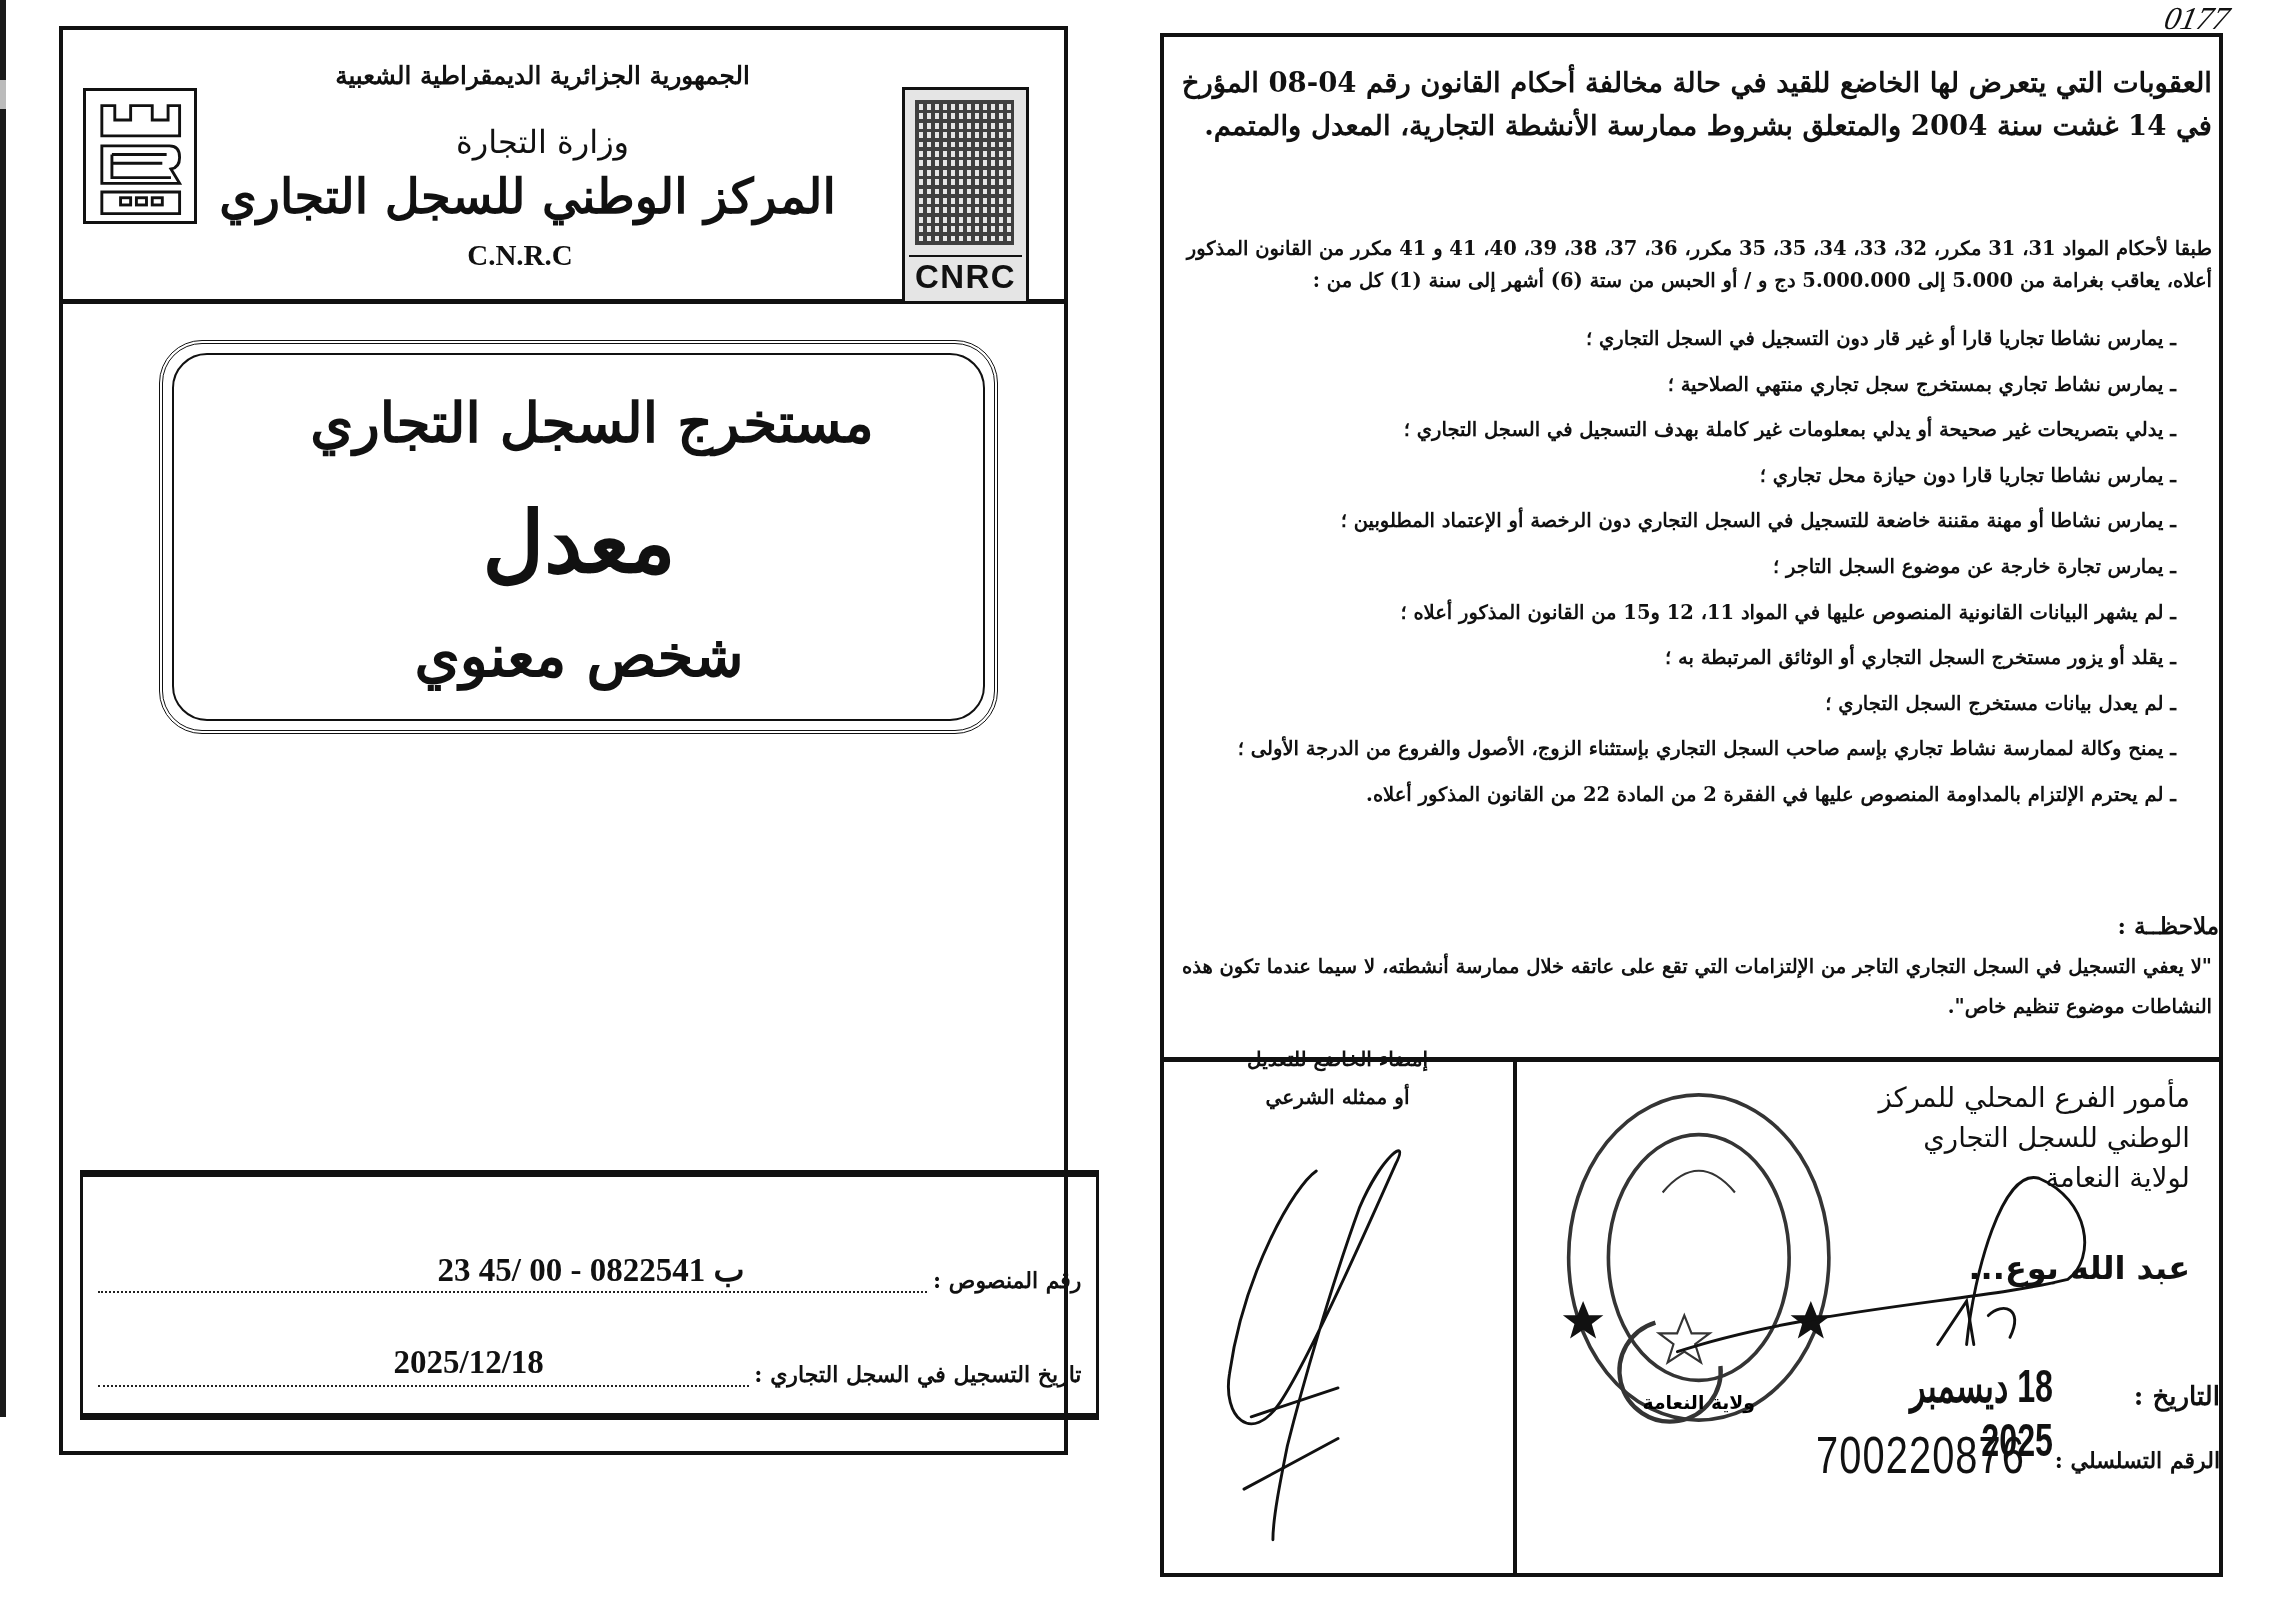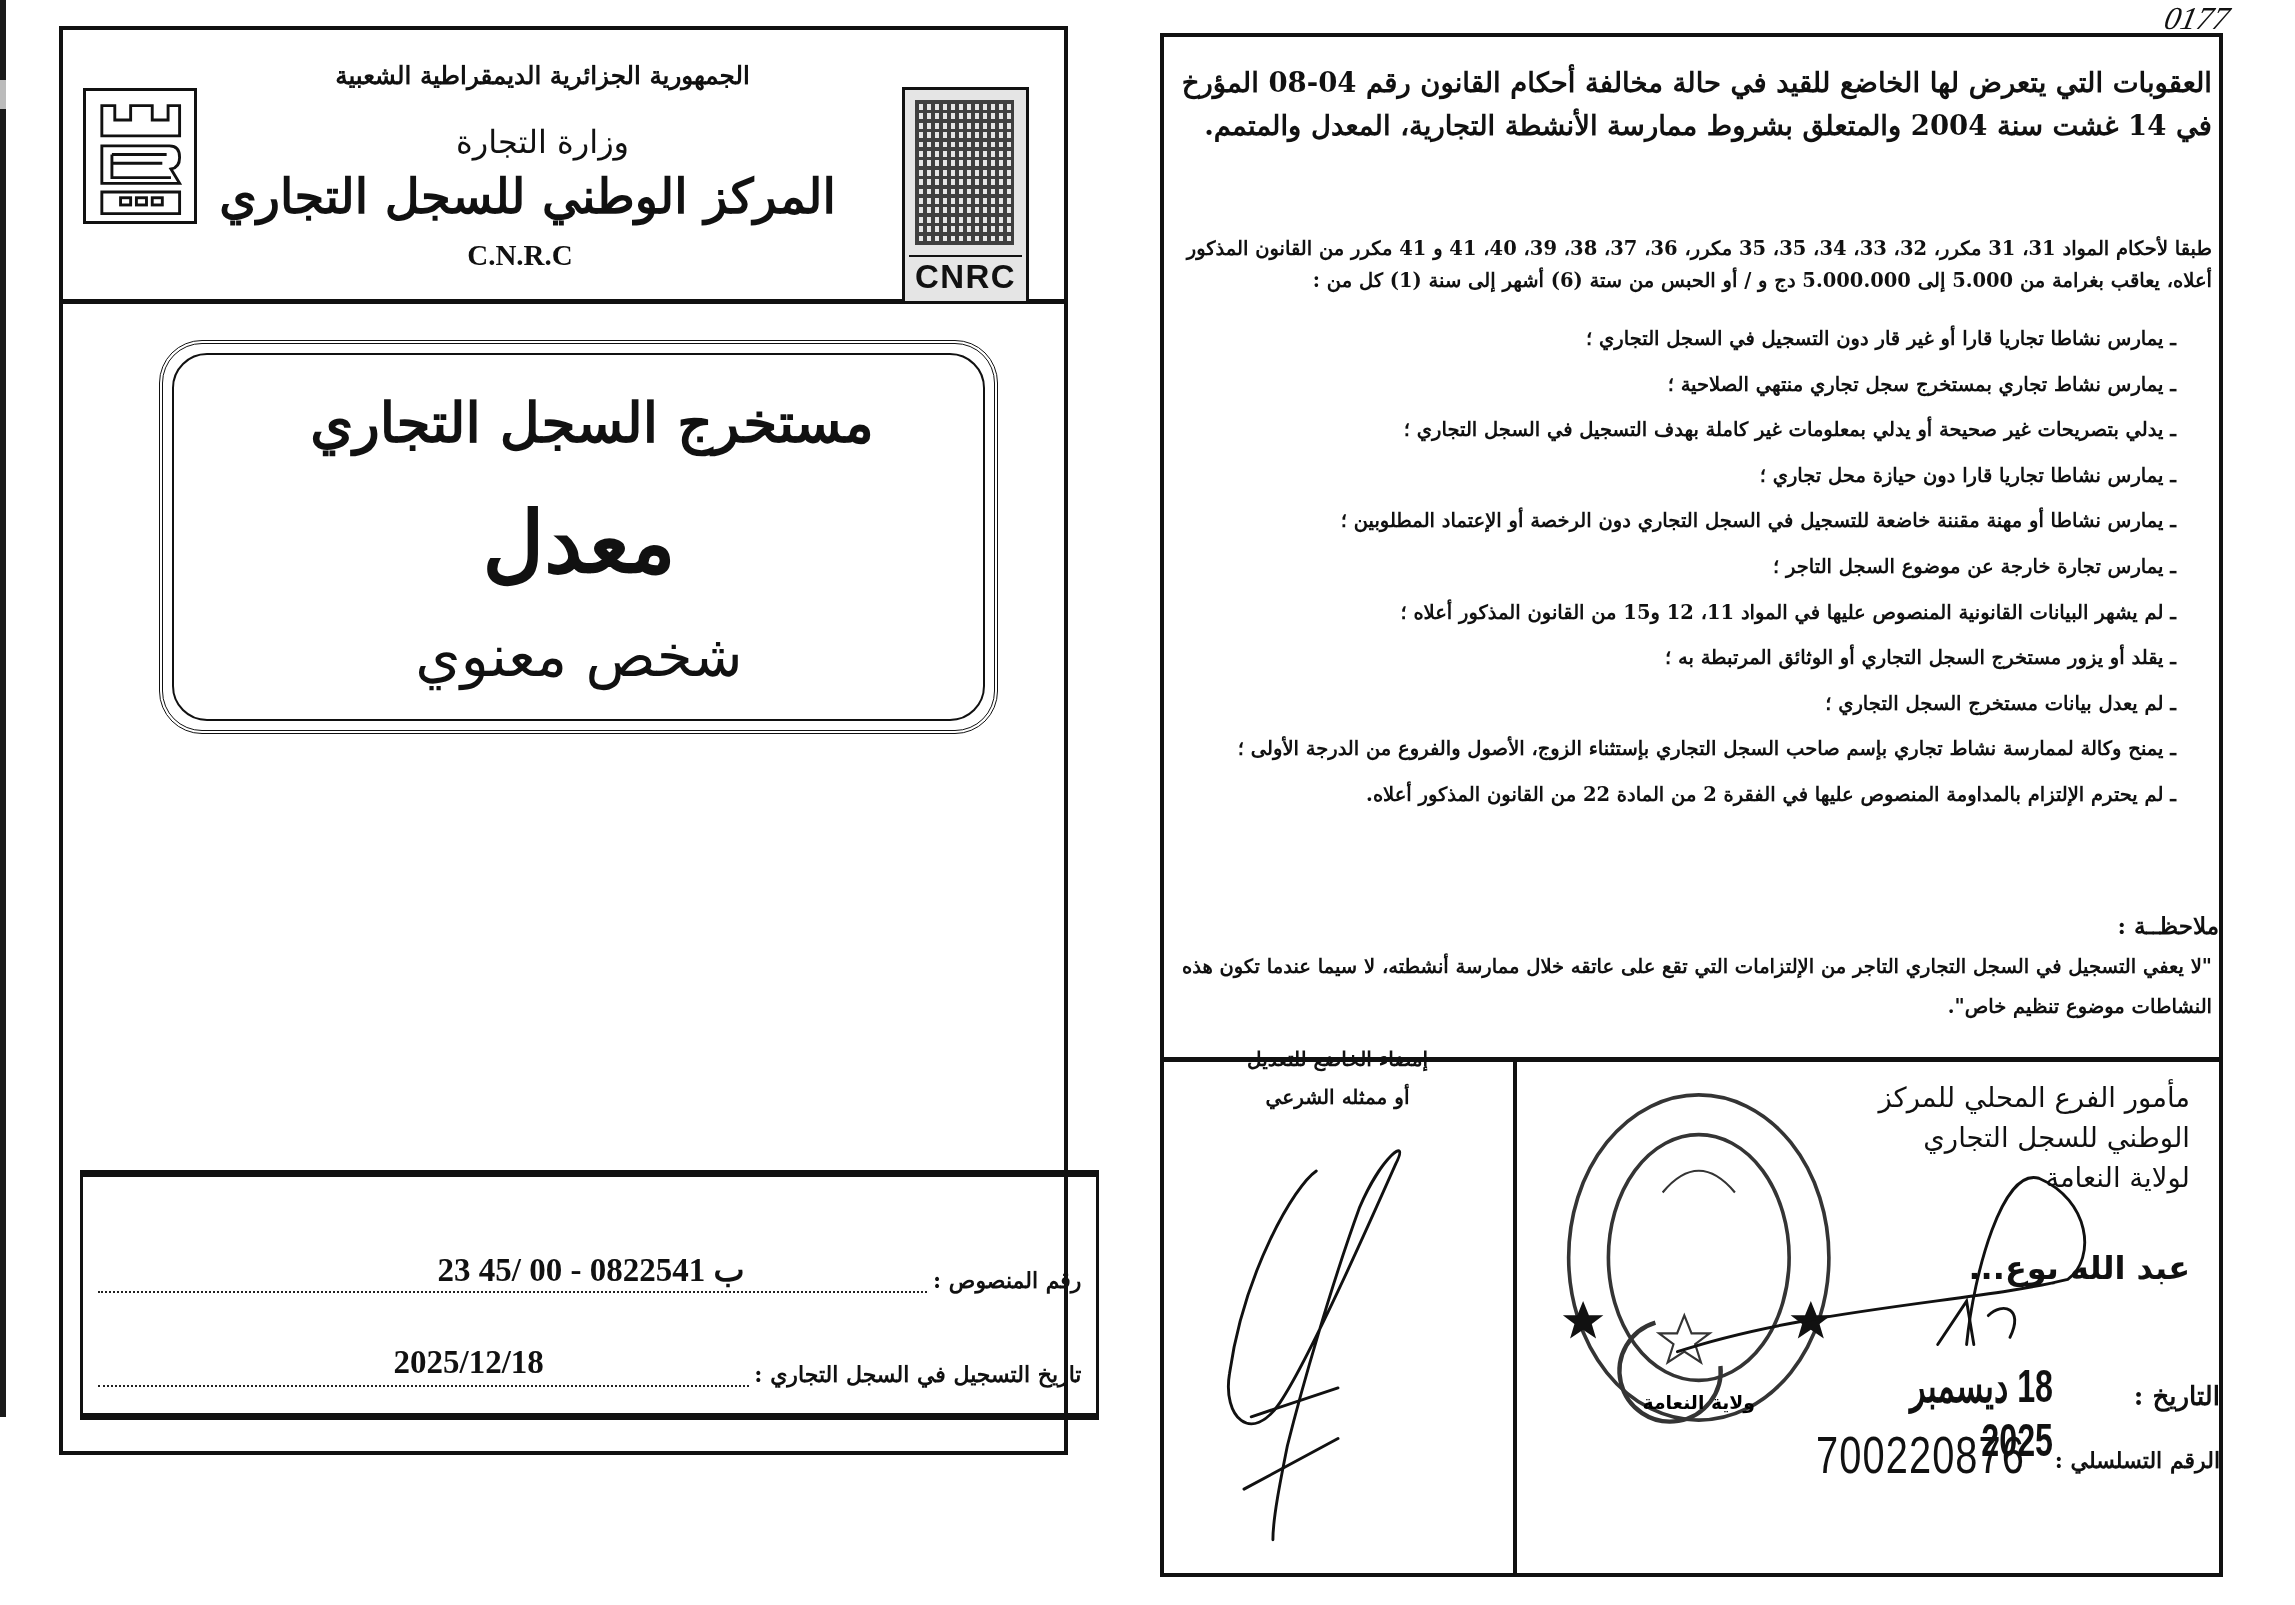--- a/index.html
+++ b/index.html
@@ -28,21 +28,21 @@
 
   .h-republic { left:217px; top:61px; width:651px; text-align:center; font-size:24.6px; font-weight:bold; font-family:"DejaVu Serif", serif; }
   .h-ministry { left:217px; top:123px; width:651px; text-align:center; font-size:32px; font-family:"DejaVu Serif", serif; }
   .h-center { left:202px; top:168px; width:651px; text-align:center; font-size:48px; font-weight:bold; font-family:"DejaVu Serif", serif; }
   .h-cnrc { left:361px; top:239px; width:318px; text-align:center; font-size:29px; font-family:"Liberation Serif", serif; font-weight:bold; }
 
   .title-frame-outer { left:159px; top:340px; width:839px; height:394px; border:4.3px double #111; border-radius:43px; box-sizing:border-box; }
   .title-frame-inner { left:172px; top:353px; width:813px; height:368px; border:2.9px solid #111; border-radius:35px; box-sizing:border-box; }
   .t1 { left:174px; top:390px; width:836px; text-align:center; font-size:55px; font-weight:bold; font-family:"DejaVu Serif", serif; }
   .t2 { left:174px; top:492px; width:810px; text-align:center; font-size:85px; font-weight:bold; font-family:"DejaVu Serif", serif; }
-  .t3 { left:174px; top:622px; width:810px; text-align:center; font-size:58px; font-weight:normal; font-family:"DejaVu Serif", serif; }
+  .t3 { left:174px; top:622px; width:810px; text-align:center; font-size:58px; font-weight:bold; font-family:"DejaVu Serif", serif; }
 
   .reg-box { left:80px; top:1170px; width:1019px; height:250px; border:3.6px solid #111; border-top-width:7.2px; border-bottom-width:7.2px; box-sizing:border-box; }
   .reg-row { position:absolute; left:14.5px; right:14.5px; height:51px; display:flex; flex-direction:row-reverse; align-items:flex-end; }
   .reg-label { font-size:22px; font-weight:bold; white-space:nowrap; font-family:"DejaVu Serif", serif; direction:rtl; padding-left:5.8px; }
   .reg-fill { flex:1; border-bottom:2.9px dotted #222; position:relative; height:24.6px; }
   .reg-value { position:absolute; top:-16px; font-family:"Liberation Serif", serif; font-size:33px; font-weight:bold; white-space:nowrap; background:transparent; }
 
   
   .right-page { left:1160px; top:33px; width:1063px; height:1544px; border:4.3px solid #111; box-sizing:border-box; }
   .right-sep { left:1160px; top:1057px; width:1063px; height:5px; background:#111; }

